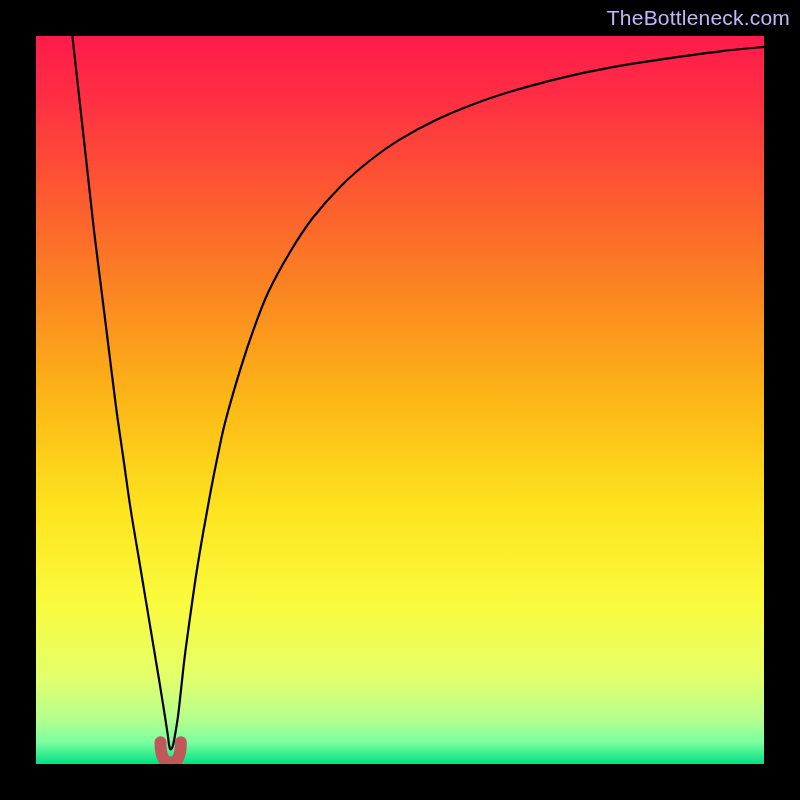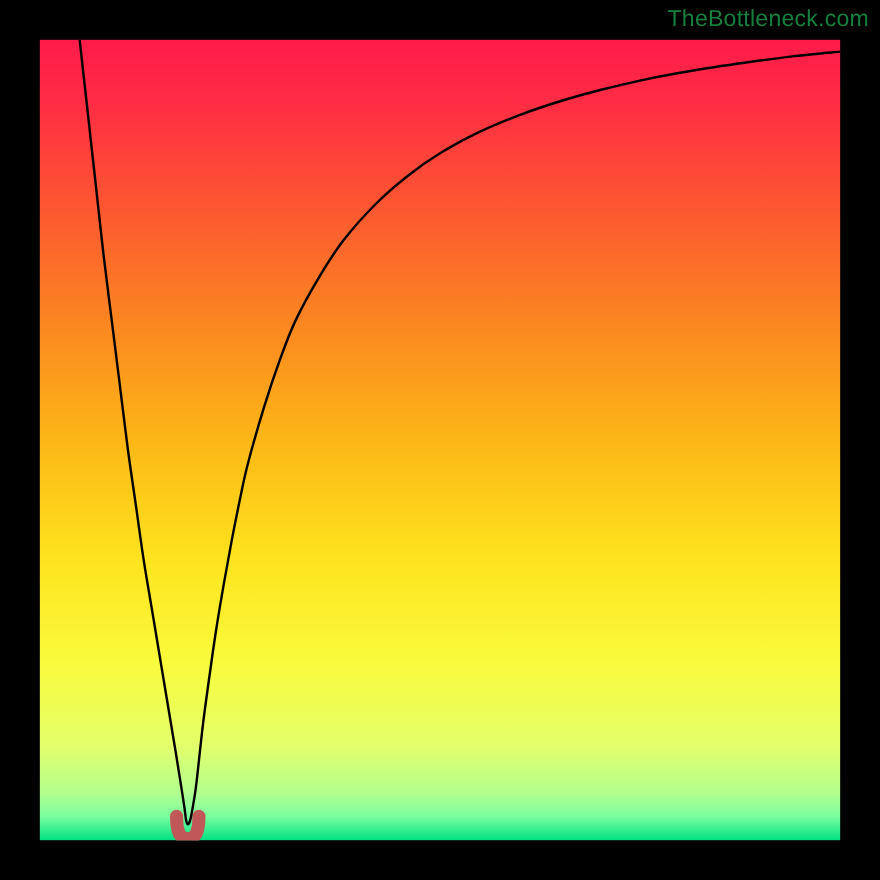--- a/index.html
+++ b/index.html
@@ -23,21 +23,21 @@
     position: absolute;
     left: 36px;
     top: 36px;
     width: 728px;
     height: 728px;
   }
   .watermark {
     position: absolute;
     top: 6px;
     right: 10px;
-    color: #15803d;
+    color: #c4b5fd;
     font-size: 21px;
     letter-spacing: 0.2px;
     font-weight: 400;
     user-select: none;
   }
 </style>
 </head>
 <body>
 
 <div class="frame">

